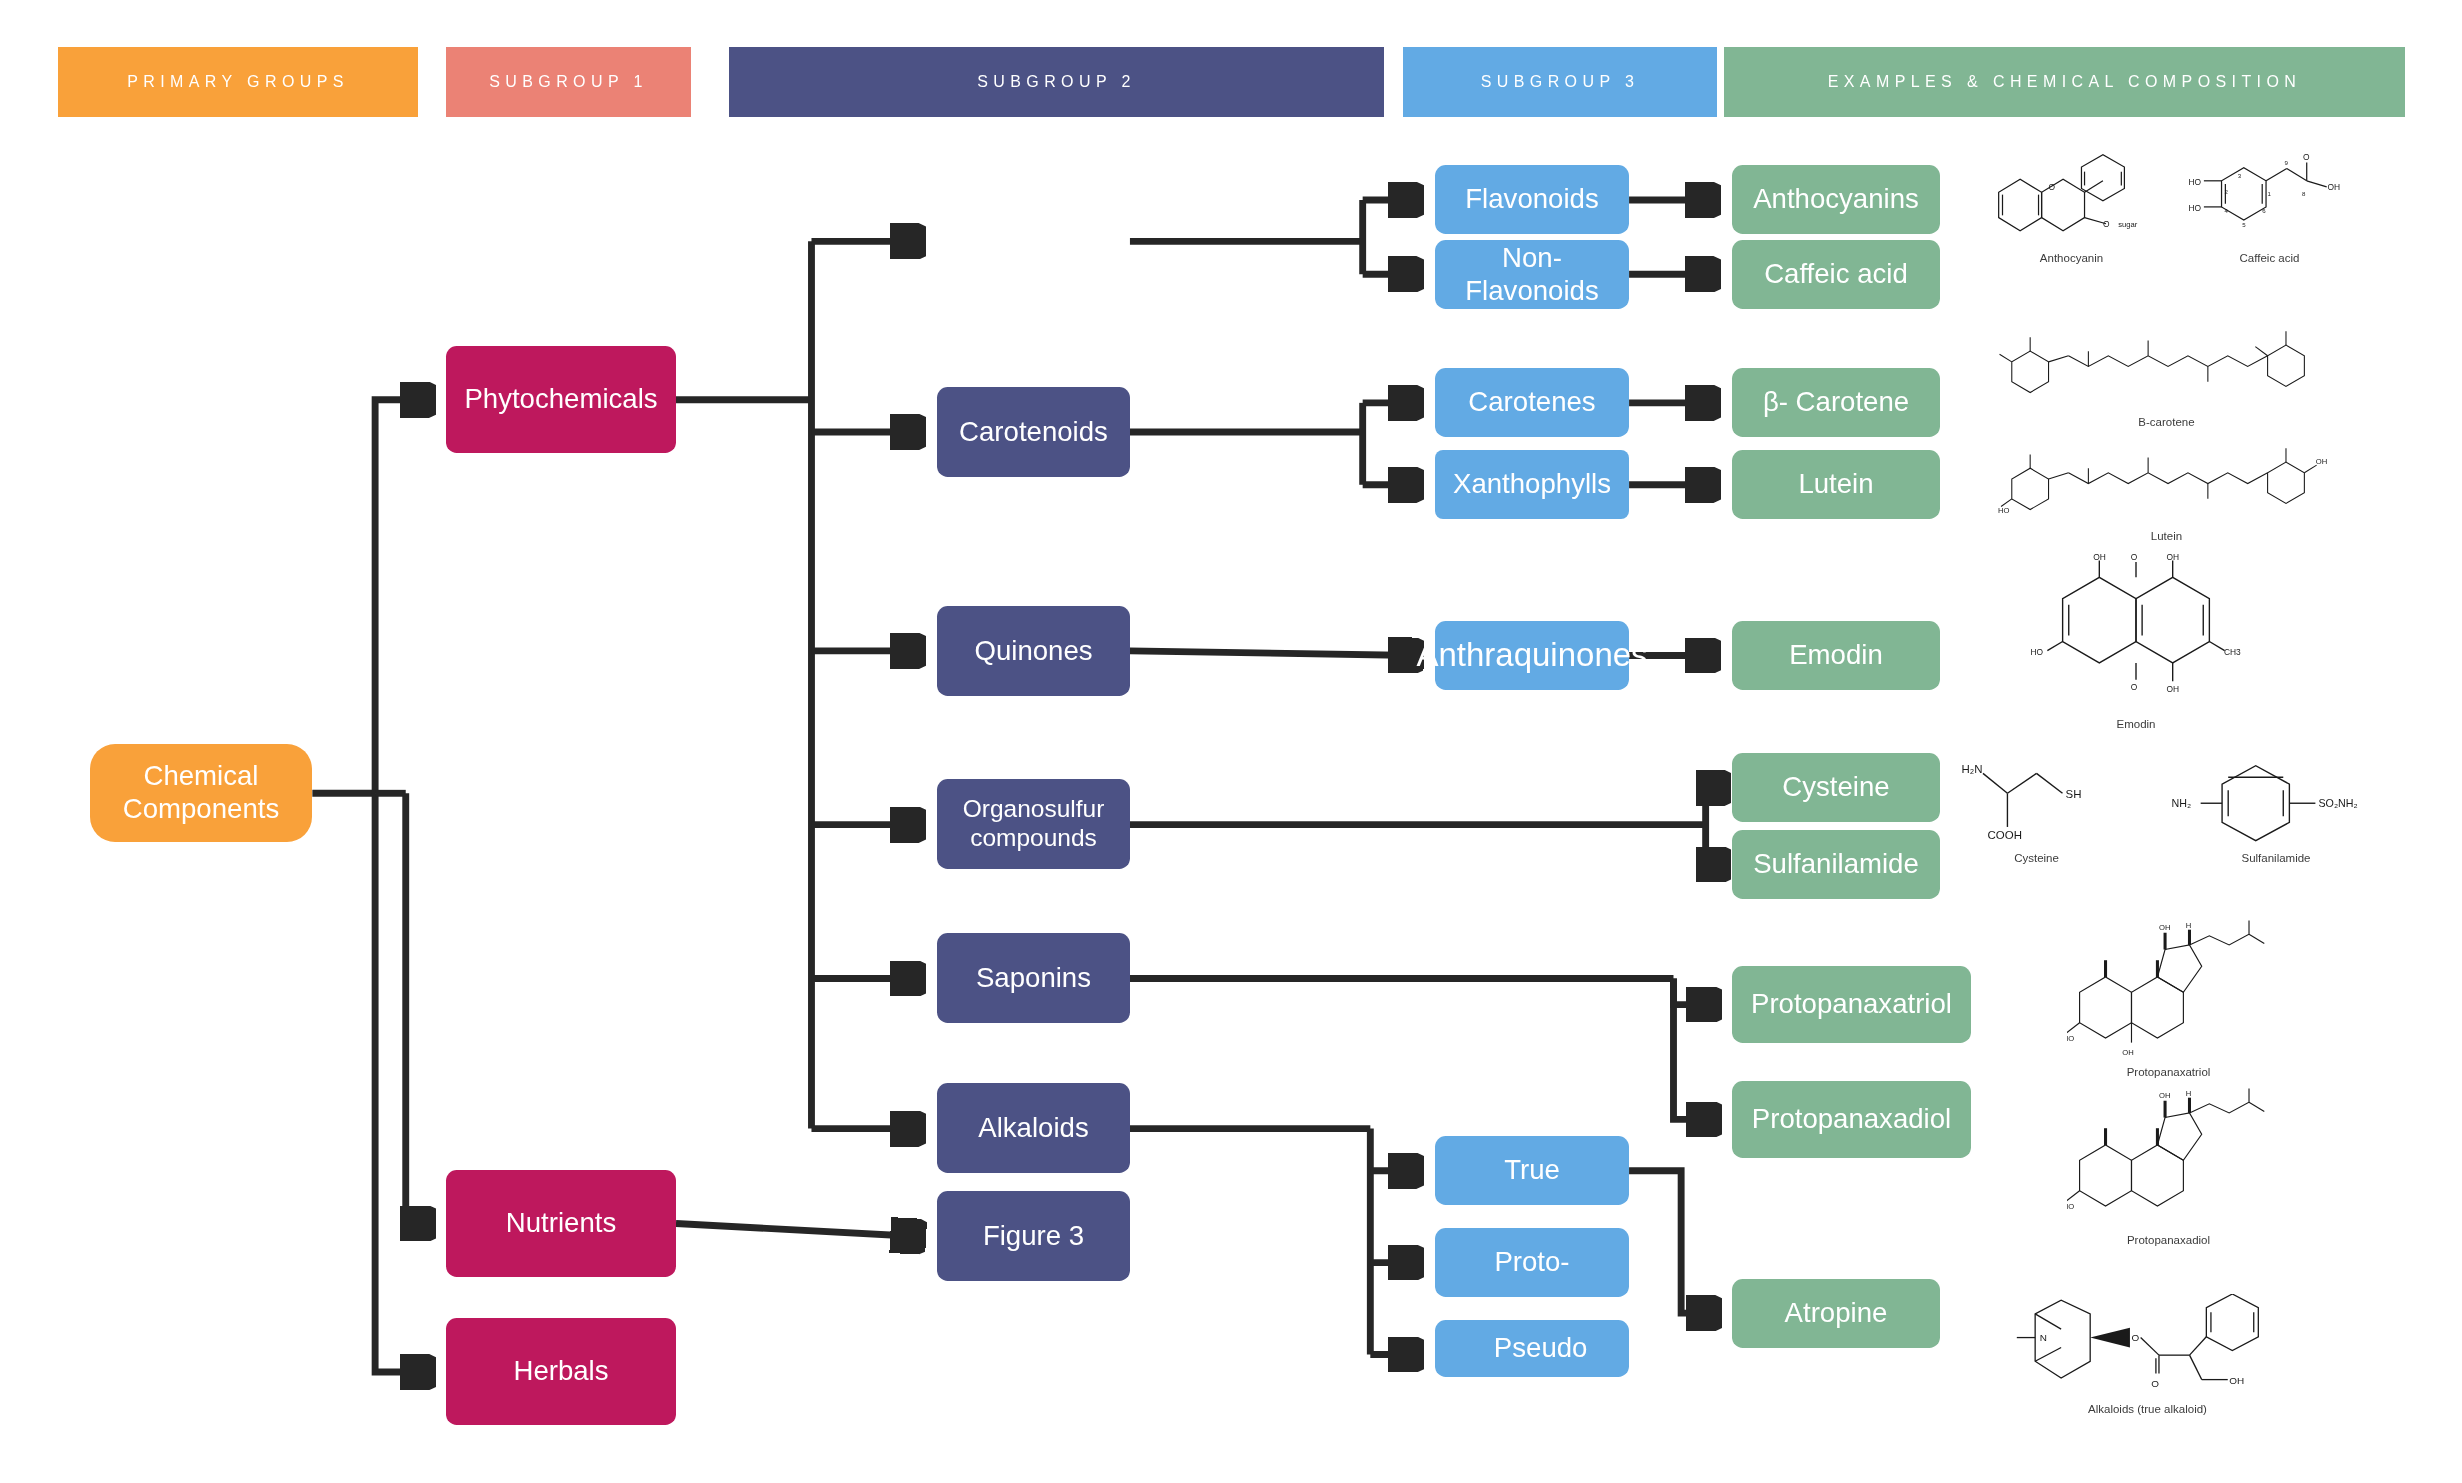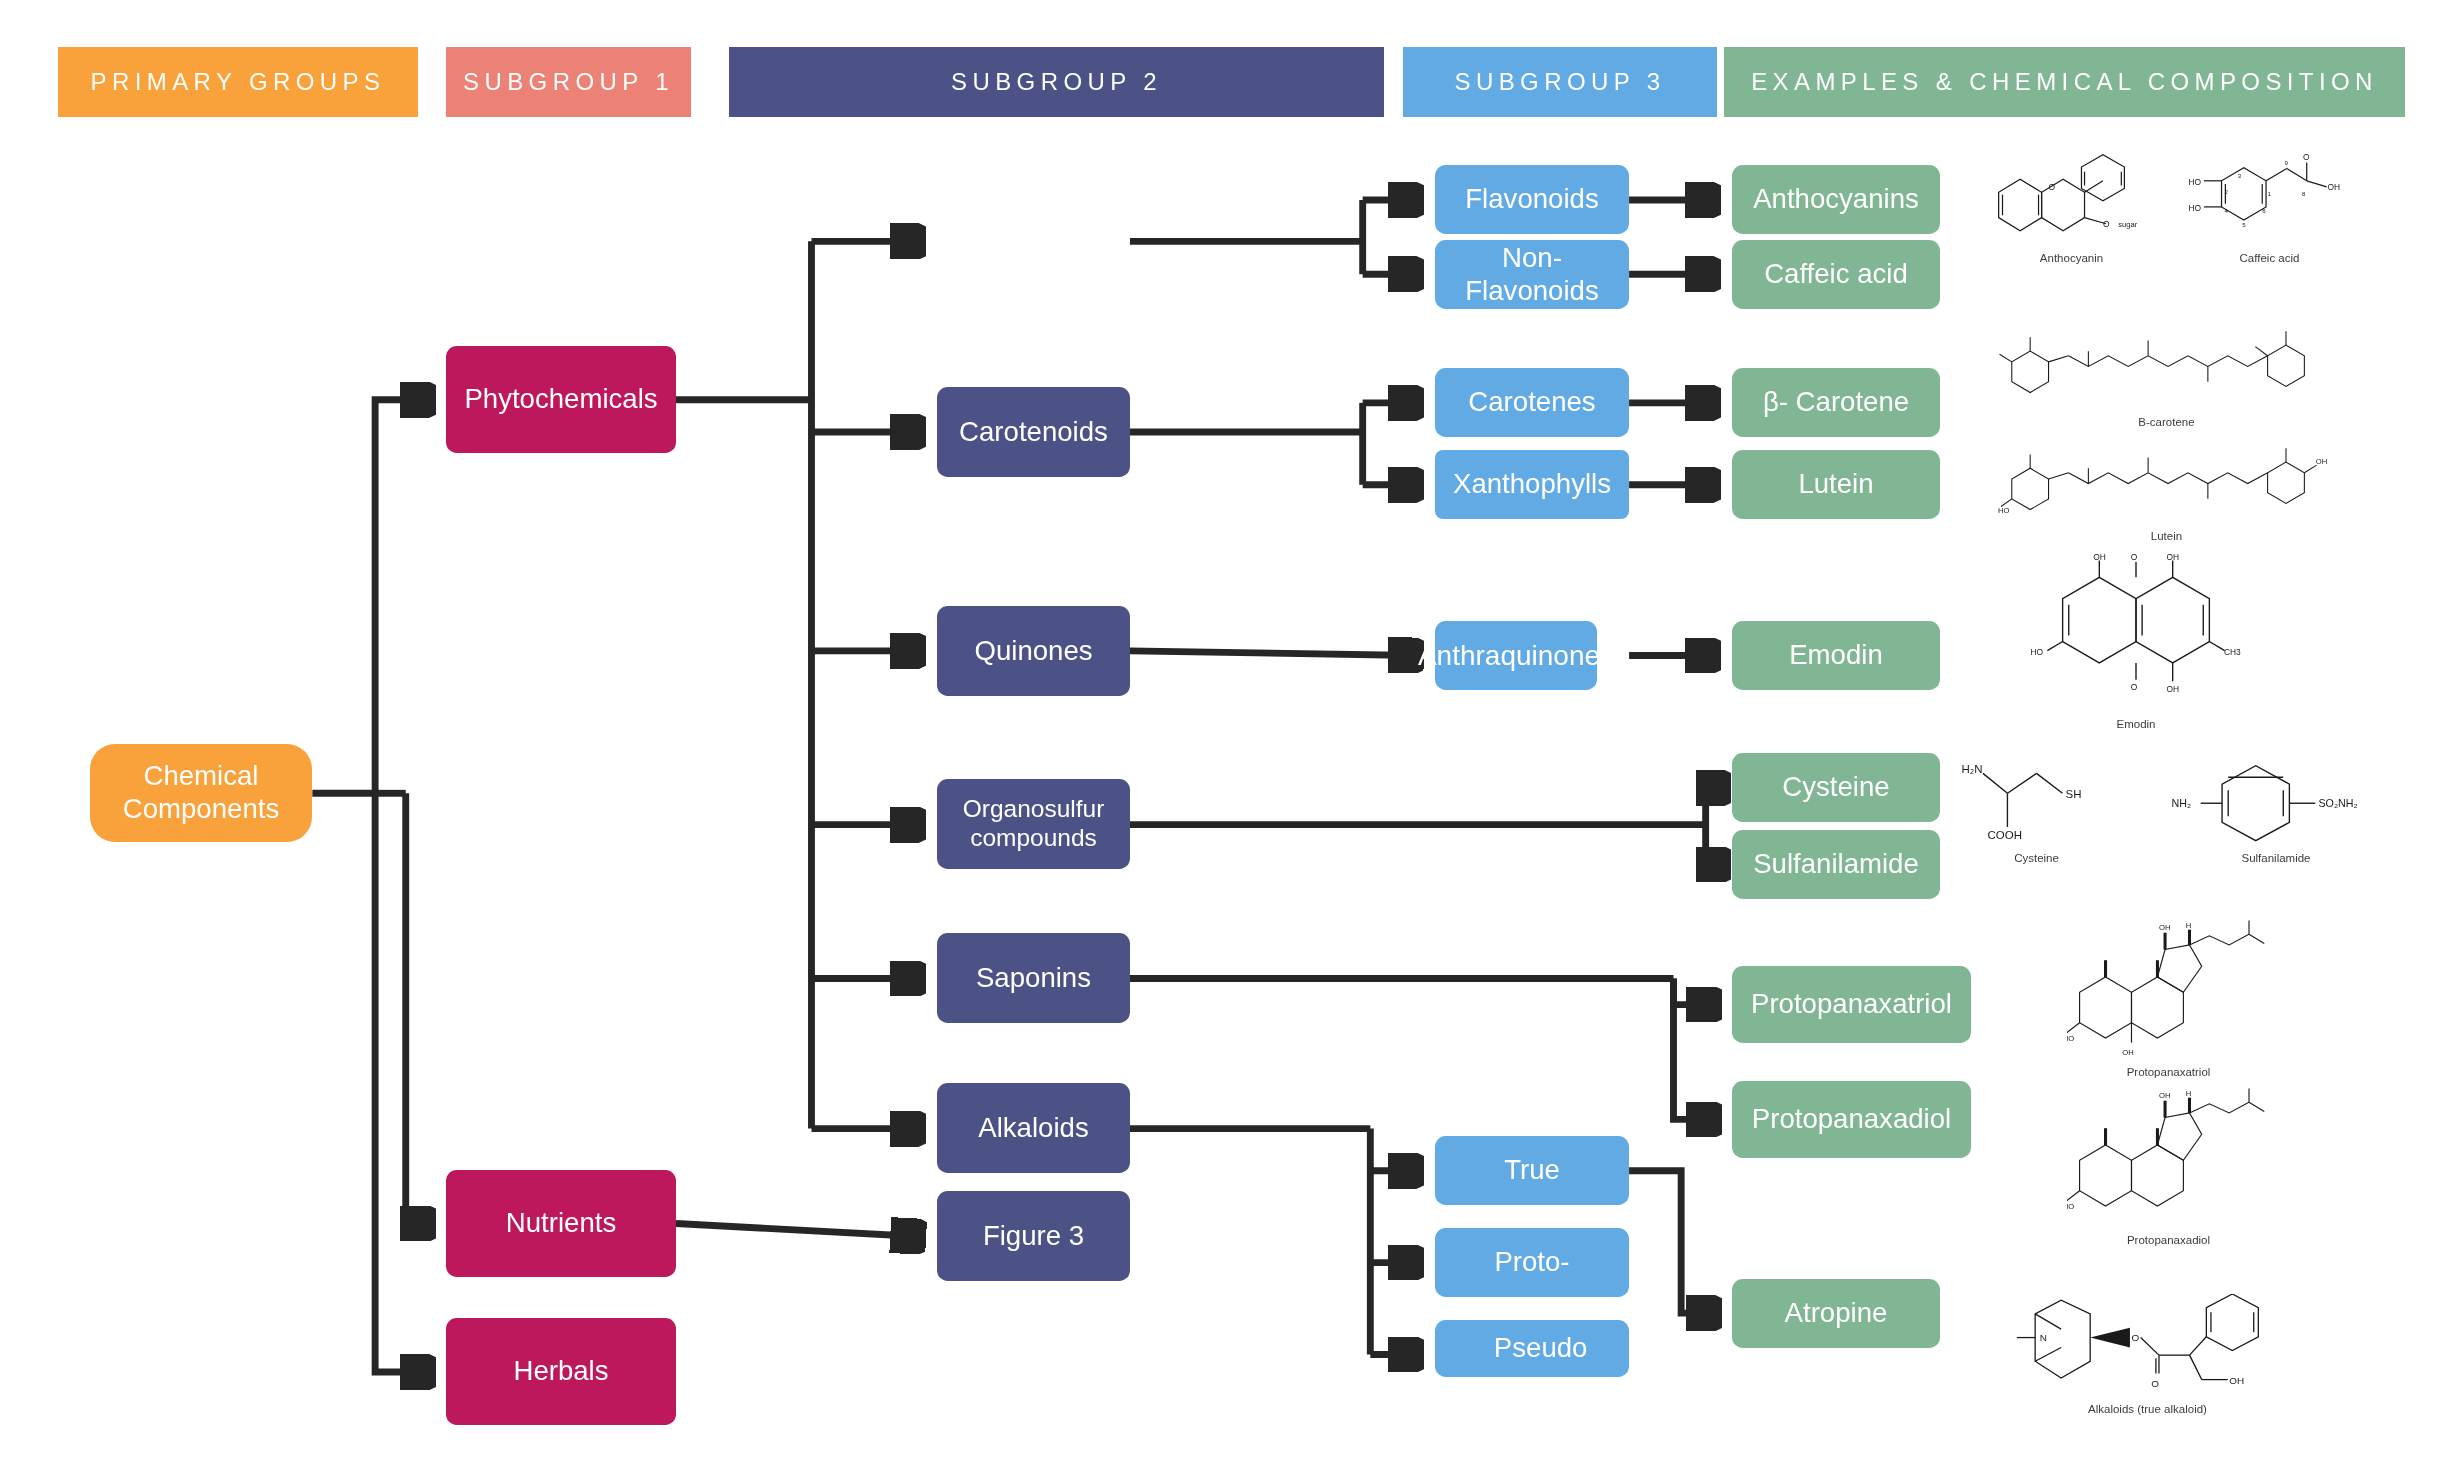--- a/index.html
+++ b/index.html
@@ -17,21 +17,21 @@
   }
 
   
   .legend-bar {
     position: absolute;
     display: flex;
     align-items: center;
     justify-content: center;
     color: #ffffff;
     letter-spacing: 5.4px;
-    font-size: 24px;
+    font-size: 16px;
     font-weight: 400;
     height: 70px;
     white-space: nowrap;
   }
 
   
   .node {
     position: absolute;
     display: flex;
     align-items: center;
@@ -171,21 +171,21 @@
 compounds</div>
   <div class="node navy" style="left:937px; top:933px; width:193px; height:90px;">Saponins</div>
   <div class="node navy" style="left:937px; top:1083px; width:193px; height:90px;">Alkaloids</div>
   <div class="node navy" style="left:937px; top:1191px; width:193px; height:90px;">Figure 3</div>
 
   <div class="node blue" style="left:1435px; top:165px; width:194px; height:69px;">Flavonoids</div>
   <div class="node blue" style="left:1435px; top:240px; width:194px; height:69px;">Non-
 Flavonoids</div>
   <div class="node blue" style="left:1435px; top:368px; width:194px; height:69px;">Carotenes</div>
   <div class="node blue" style="left:1435px; top:450px; width:194px; height:69px;border-radius:8px;">Xanthophylls</div>
-  <div class="node blue" style="left:1435px; top:621px; width:162px; height:69px; font-size:28px;">Anthraquinones</div>
+  <div class="node blue" style="left:1435px; top:621px; width:194px; height:69px; font-size:33px;">Anthraquinones</div>
   <div class="node blue" style="left:1435px; top:1136px; width:194px; height:69px;">True</div>
   <div class="node blue" style="left:1435px; top:1228px; width:194px; height:69px;">Proto-</div>
   <div class="node blue" style="left:1435px; top:1320px; width:194px; height:57px;padding-left:25px;">Pseudo</div>
 
   <div class="node green" style="left:1732px; top:165px; width:208px; height:69px;">Anthocyanins</div>
   <div class="node green" style="left:1732px; top:240px; width:208px; height:69px;">Caffeic acid</div>
   <div class="node green" style="left:1732px; top:368px; width:208px; height:69px;">β- Carotene</div>
   <div class="node green" style="left:1732px; top:450px; width:208px; height:69px;">Lutein</div>
   <div class="node green" style="left:1732px; top:621px; width:208px; height:69px;">Emodin</div>
   <div class="node green" style="left:1732px; top:753px; width:208px; height:69px;">Cysteine</div>

